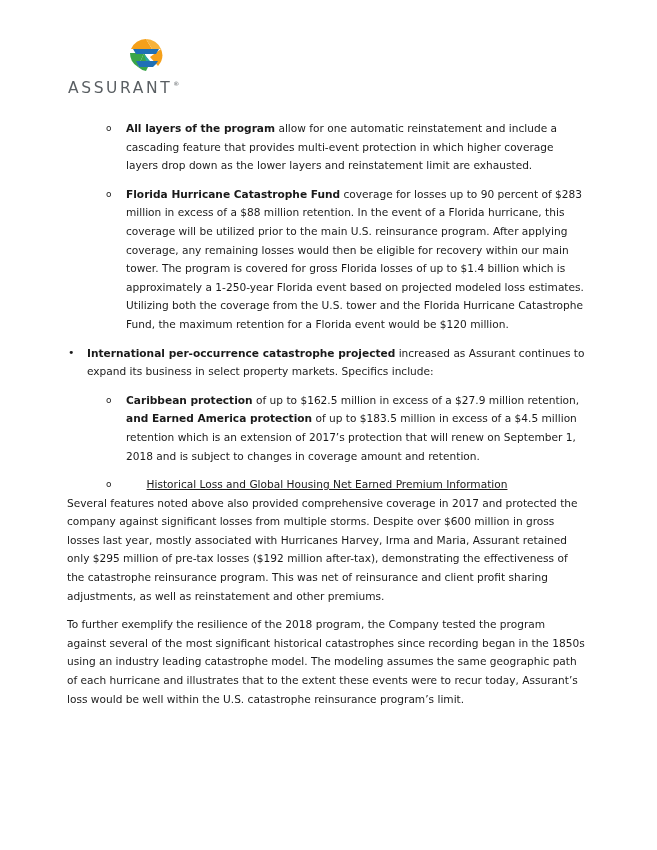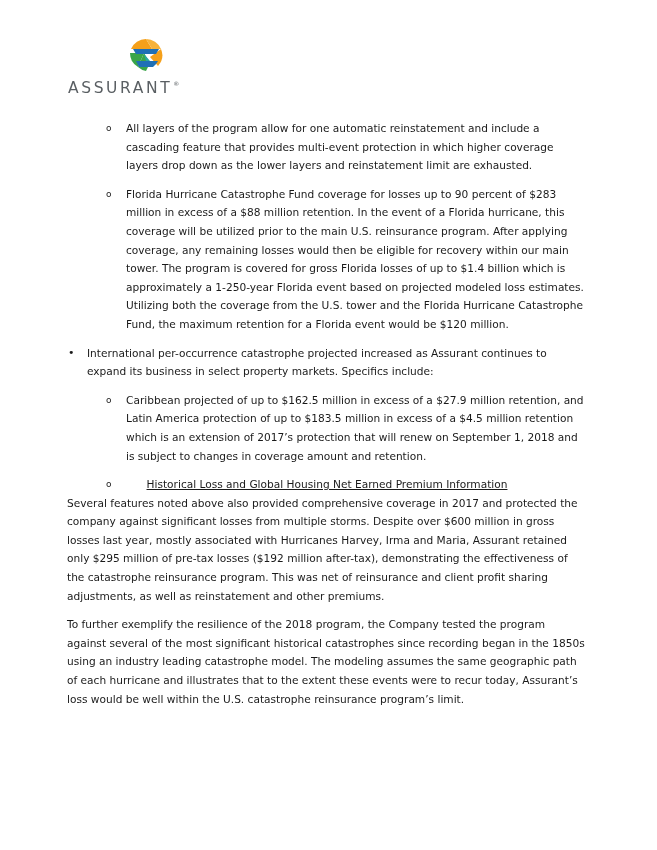--- a/index.html
+++ b/index.html
@@ -25,21 +25,21 @@
     .sub {
       position: relative; padding-left: 59px; margin-bottom: 10px;
     }
     .sub .bullet {
       position: absolute; left: 39px; top: 0; font-size: 9px;
     }
     .main {
       position: relative; padding-left: 20px; margin-bottom: 10px;
     }
     .main .bullet { position: absolute; left: 1px; top: 0; font-size: 11px; }
-    b { font-weight: normal; }
+    b { font-weight: bold; }
     .heading {
       font-weight: normal; text-decoration: underline; margin: 0 0 10px 0; text-align: center;
     }
     .para { margin-bottom: 10px !important; }
   </style>
 </head>
 <body>
 
 <div class="logo">
   <svg class="logo-mark" viewBox="0 0 36 36">
@@ -68,21 +68,21 @@
     <p><b>Florida Hurricane Catastrophe Fund</b><span> coverage for losses up to 90 percent of $283 million in excess of a $88 million retention. In the event of a Florida hurricane, this coverage will be utilized prior to the main U.S. reinsurance program. After applying coverage, any remaining losses would then be eligible for recovery within our main tower. The program is covered for gross Florida losses of up to $1.4 billion which is approximately a 1-250-year Florida event based on projected modeled loss estimates. Utilizing both the coverage from the U.S. tower and the Florida Hurricane Catastrophe Fund, the maximum retention for a Florida event would be $120 million.</span></p>
   </div>
 
   <div class="main">
     <span class="bullet">•</span>
     <p><b>International per-occurrence catastrophe projected</b><span> increased as Assurant continues to expand its business in select property markets. Specifics include:</span></p>
   </div>
 
   <div class="sub">
     <span class="bullet">o</span>
-    <p><b>Caribbean projected</b><span> of up to $162.5 million in excess of a $27.9 million retention, </span><b>and Latin America protection</b><span> of up to $183.5 million in excess of a $4.5 million retention which is an extension of 2017’s protection that will renew on September 1, 2018 and is subject to changes in coverage amount and retention.</span></p>
+    <p><b>Caribbean protection</b><span> of up to $162.5 million in excess of a $27.9 million retention, </span><b>and Earned America protection</b><span> of up to $183.5 million in excess of a $4.5 million retention which is an extension of 2017’s protection that will renew on September 1, 2018 and is subject to changes in coverage amount and retention.</span></p>
   </div>
 
   <div class="sub">
     <span class="bullet">o</span>
   </div>
 
   <p class="heading">Historical Loss and Global Housing Net Earned Premium Information</p>
 
   <p class="para">Several features noted above also provided comprehensive coverage in 2017 and protected the company against significant losses from multiple storms. Despite over $600 million in gross losses last year, mostly associated with Hurricanes Harvey, Irma and Maria, Assurant retained only $295 million of pre-tax losses ($192 million after-tax), demonstrating the effectiveness of the catastrophe reinsurance program. This was net of reinsurance and client profit sharing adjustments, as well as reinstatement and other premiums.</p>
   <p class="para">To further exemplify the resilience of the 2018 program, the Company tested the program against several of the most significant historical catastrophes since recording began in the 1850s using an industry leading catastrophe model. The modeling assumes the same geographic path of each hurricane and illustrates that to the extent these events were to recur today, Assurant’s loss would be well within the U.S. catastrophe reinsurance program’s limit.</p>

